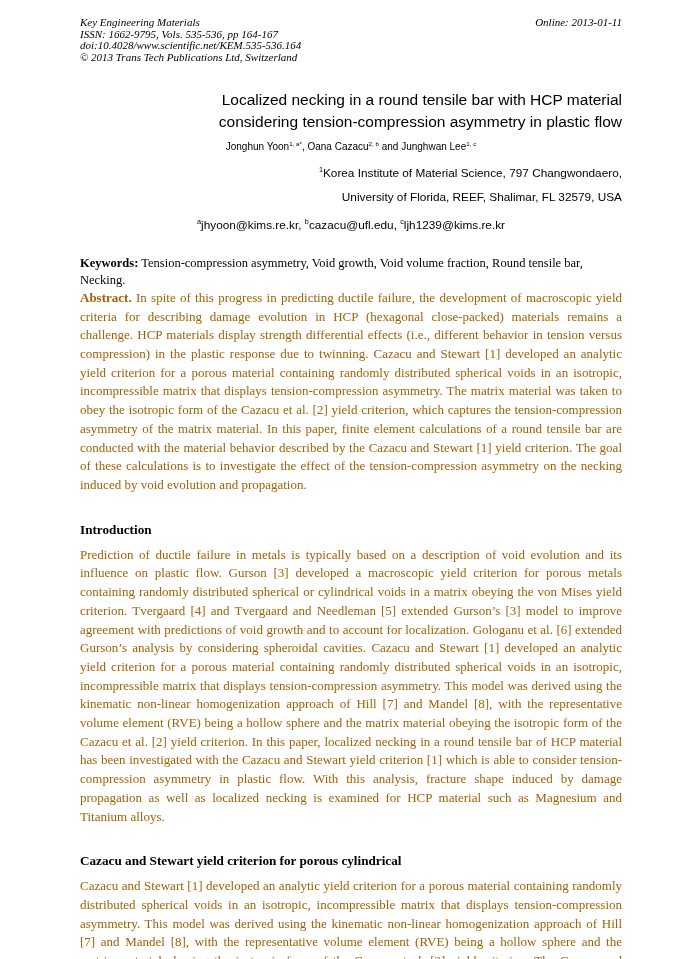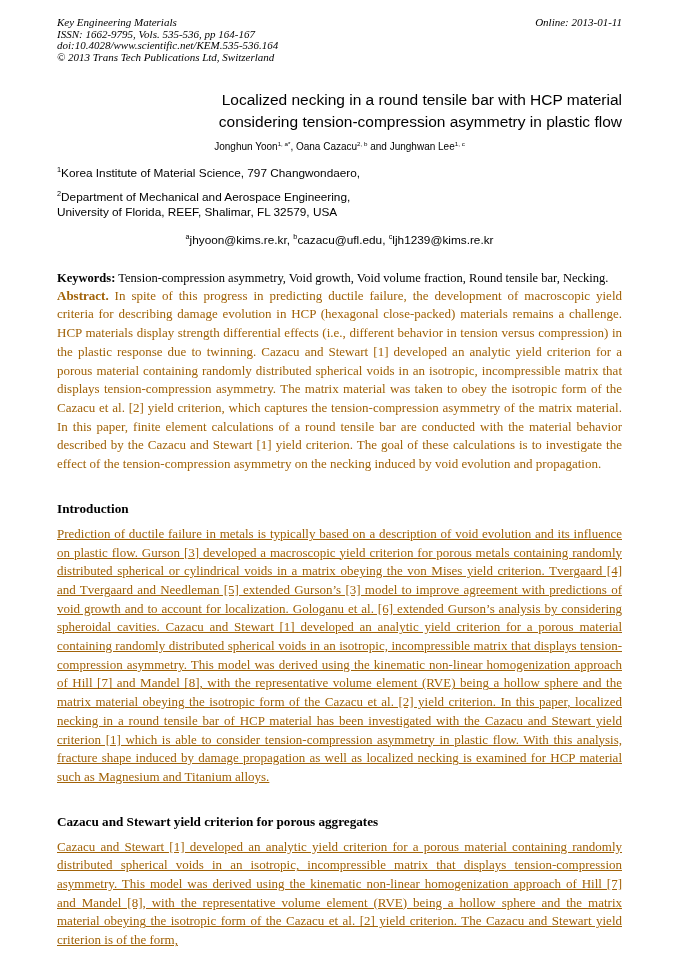--- a/index.html
+++ b/index.html
@@ -5,21 +5,21 @@
   html, body { margin: 0; padding: 0; background: #e8e8e8; }
   .page {
     position: relative;
     width: 678px;
     height: 959px;
     margin: 0 auto;
     background: #ffffff;
     color: #111111;
     overflow: hidden;
     box-sizing: border-box;
-    padding: 17px 56px 0 57px;
+    padding: 17px 56px 0 80px;
   }
   
   .pub-header {
     display: flex;
     justify-content: space-between;
     align-items: flex-start;
     font-family: "Liberation Serif", serif;
     font-style: italic;
     font-size: 11px;
     line-height: 11.6px;
@@ -45,21 +45,21 @@
     line-height: 20px;
     color: #000000;
   }
   .authors sup, .affil sup, .emails sup {
     font-size: 0.62em;
     vertical-align: super;
     line-height: 0;
   }
   .affil {
     margin-top: 9px;
-    text-align: left;
+    text-align: right;
     font-family: "Liberation Sans", sans-serif;
     font-size: 11.8px;
     line-height: 14.8px;
     color: #000000;
   }
   .emails {
     margin-top: 13px;
     text-align: center;
     font-family: "Liberation Sans", sans-serif;
     font-size: 11.8px;
@@ -84,21 +84,21 @@
   }
   .body-text b { font-weight: bold; }
   .section-heading {
     margin: 26px 0 0 0;
     font-family: "Liberation Serif", serif;
     font-weight: bold;
     font-size: 13.2px;
     line-height: 18px;
     color: #000000;
   }
-  .section-heading + .body-text { margin-top: 7px; text-decoration: underline; }
+  .section-heading + .body-text { margin-top: 7px; }
 </style>
 </head>
 <body>
 
 <div class="page">
 
   <div class="pub-header">
     <div class="pub-left">
       <div>Key Engineering Materials</div>
       <div>ISSN: 1662-9795, Vols. 535-536, pp 164-167</div>
@@ -115,37 +115,36 @@
 
   <div class="authors">
     <span>Jonghun Yoon</span><sup>1, a*</sup><span>, </span><span>Oana Cazacu</span><sup>2, b</sup><span> and </span><span>Junghwan Lee</span><sup>1, c</sup>
   </div>
 
   <div class="affil">
     <div><sup>1</sup><span>Korea Institute of Material Science, 797 Changwondaero,</span></div>
   </div>
 
   <div class="affil">
-    <div><sup>2</sup><span>Department of Mechanical and Aerospace Engineering,</span></div>
     <div>University of Florida, REEF, Shalimar, FL 32579, USA</div>
   </div>
 
   <div class="emails">
     <sup>a</sup><span>jhyoon@kims.re.kr, </span><sup>b</sup><span>cazacu@ufl.edu, </span><sup>c</sup><span>ljh1239@kims.re.kr</span>
   </div>
 
   <p class="keywords">
     <b>Keywords:</b>
     <span>Tension-compression asymmetry, Void growth, Void volume fraction, Round tensile bar, Necking.</span>
   </p>
 
   <p class="body-text">
     <b>Abstract.</b>
     <span>In spite of this progress in predicting ductile failure, the development of macroscopic yield criteria for describing damage evolution in HCP (hexagonal close-packed) materials remains a challenge. HCP materials display strength differential effects (i.e., different behavior in tension versus compression) in the plastic response due to twinning. Cazacu and Stewart [1] developed an analytic yield criterion for a porous material containing randomly distributed spherical voids in an isotropic, incompressible matrix that displays tension-compression asymmetry. The matrix material was taken to obey the isotropic form of the Cazacu et al. [2] yield criterion, which captures the tension-compression asymmetry of the matrix material. In this paper, finite element calculations of a round tensile bar are conducted with the material behavior described by the Cazacu and Stewart [1] yield criterion. The goal of these calculations is to investigate the effect of the tension-compression asymmetry on the necking induced by void evolution and propagation.</span>
   </p>
 
   <h2 class="section-heading">Introduction</h2>
   <p class="body-text">Prediction of ductile failure in metals is typically based on a description of void evolution and its influence on plastic flow. Gurson [3] developed a macroscopic yield criterion for porous metals containing randomly distributed spherical or cylindrical voids in a matrix obeying the von Mises yield criterion. Tvergaard [4] and Tvergaard and Needleman [5] extended Gurson’s [3] model to improve agreement with predictions of void growth and to account for localization. Gologanu et al. [6] extended Gurson’s analysis by considering spheroidal cavities. Cazacu and Stewart [1] developed an analytic yield criterion for a porous material containing randomly distributed spherical voids in an isotropic, incompressible matrix that displays tension-compression asymmetry. This model was derived using the kinematic non-linear homogenization approach of Hill [7] and Mandel [8], with the representative volume element (RVE) being a hollow sphere and the matrix material obeying the isotropic form of the Cazacu et al. [2] yield criterion. In this paper, localized necking in a round tensile bar of HCP material has been investigated with the Cazacu and Stewart yield criterion [1] which is able to consider tension-compression asymmetry in plastic flow. With this analysis, fracture shape induced by damage propagation as well as localized necking is examined for HCP material such as Magnesium and Titanium alloys.</p>
 
-  <h2 class="section-heading">Cazacu and Stewart yield criterion for porous aggregates</h2>
+  <h2 class="section-heading">Cazacu and Stewart yield criterion for porous cylindrical</h2>
   <p class="body-text">Cazacu and Stewart [1] developed an analytic yield criterion for a porous material containing randomly distributed spherical voids in an isotropic, incompressible matrix that displays tension-compression asymmetry. This model was derived using the kinematic non-linear homogenization approach of Hill [7] and Mandel [8], with the representative volume element (RVE) being a hollow sphere and the matrix material obeying the isotropic form of the Cazacu et al. [2] yield criterion. The Cazacu and Stewart yield criterion is of the form,</p>
 
 </div>
 
 </body></html>

